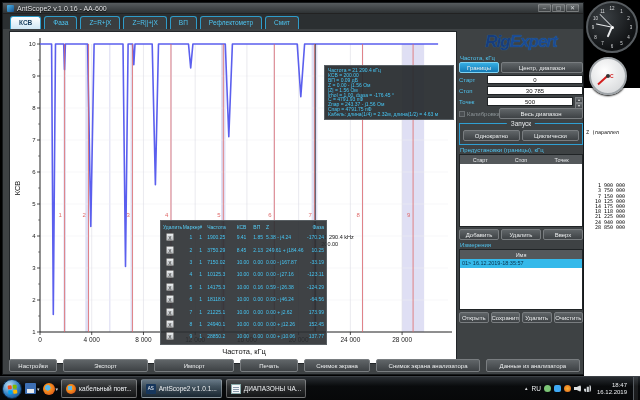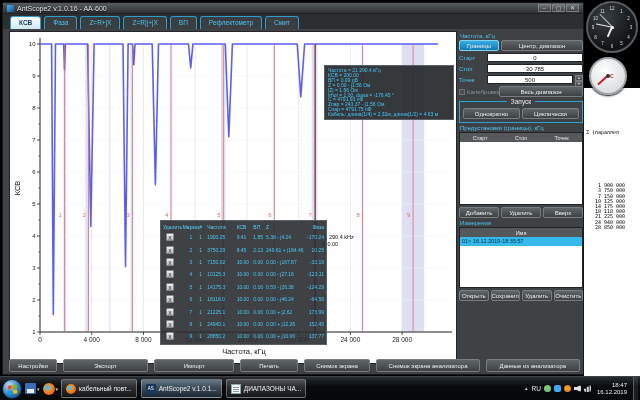--- a/index.html
+++ b/index.html
@@ -372,20 +372,24 @@
             <span class="mt-cell c3">28850.2</span>
             <span class="mt-cell c4">10.00</span>
             <span class="mt-cell c5">0.00</span>
             <span class="mt-cell c6">0.00 + j10.06</span>
             <span class="mt-cell c7">137.77</span>
           </div>
         </div>
     </div>
 
     <div class="sidebar">
+      <div class="logo">
+        <span>Rig</span>
+          <span class="lg2">Expert</span>
+      </div>
       <div class="cyan-label">Частота, кГц</div>
 
       <div class="row">
         <div class="btn blue" style="width:40px">Границы</div>
         <div class="btn" style="flex:1">Центр, диапазон</div>
       </div>
 
       <div class="row">
         <span class="fld-label">Старт</span>
         <input class="fld" readonly="" value="0" style="">

